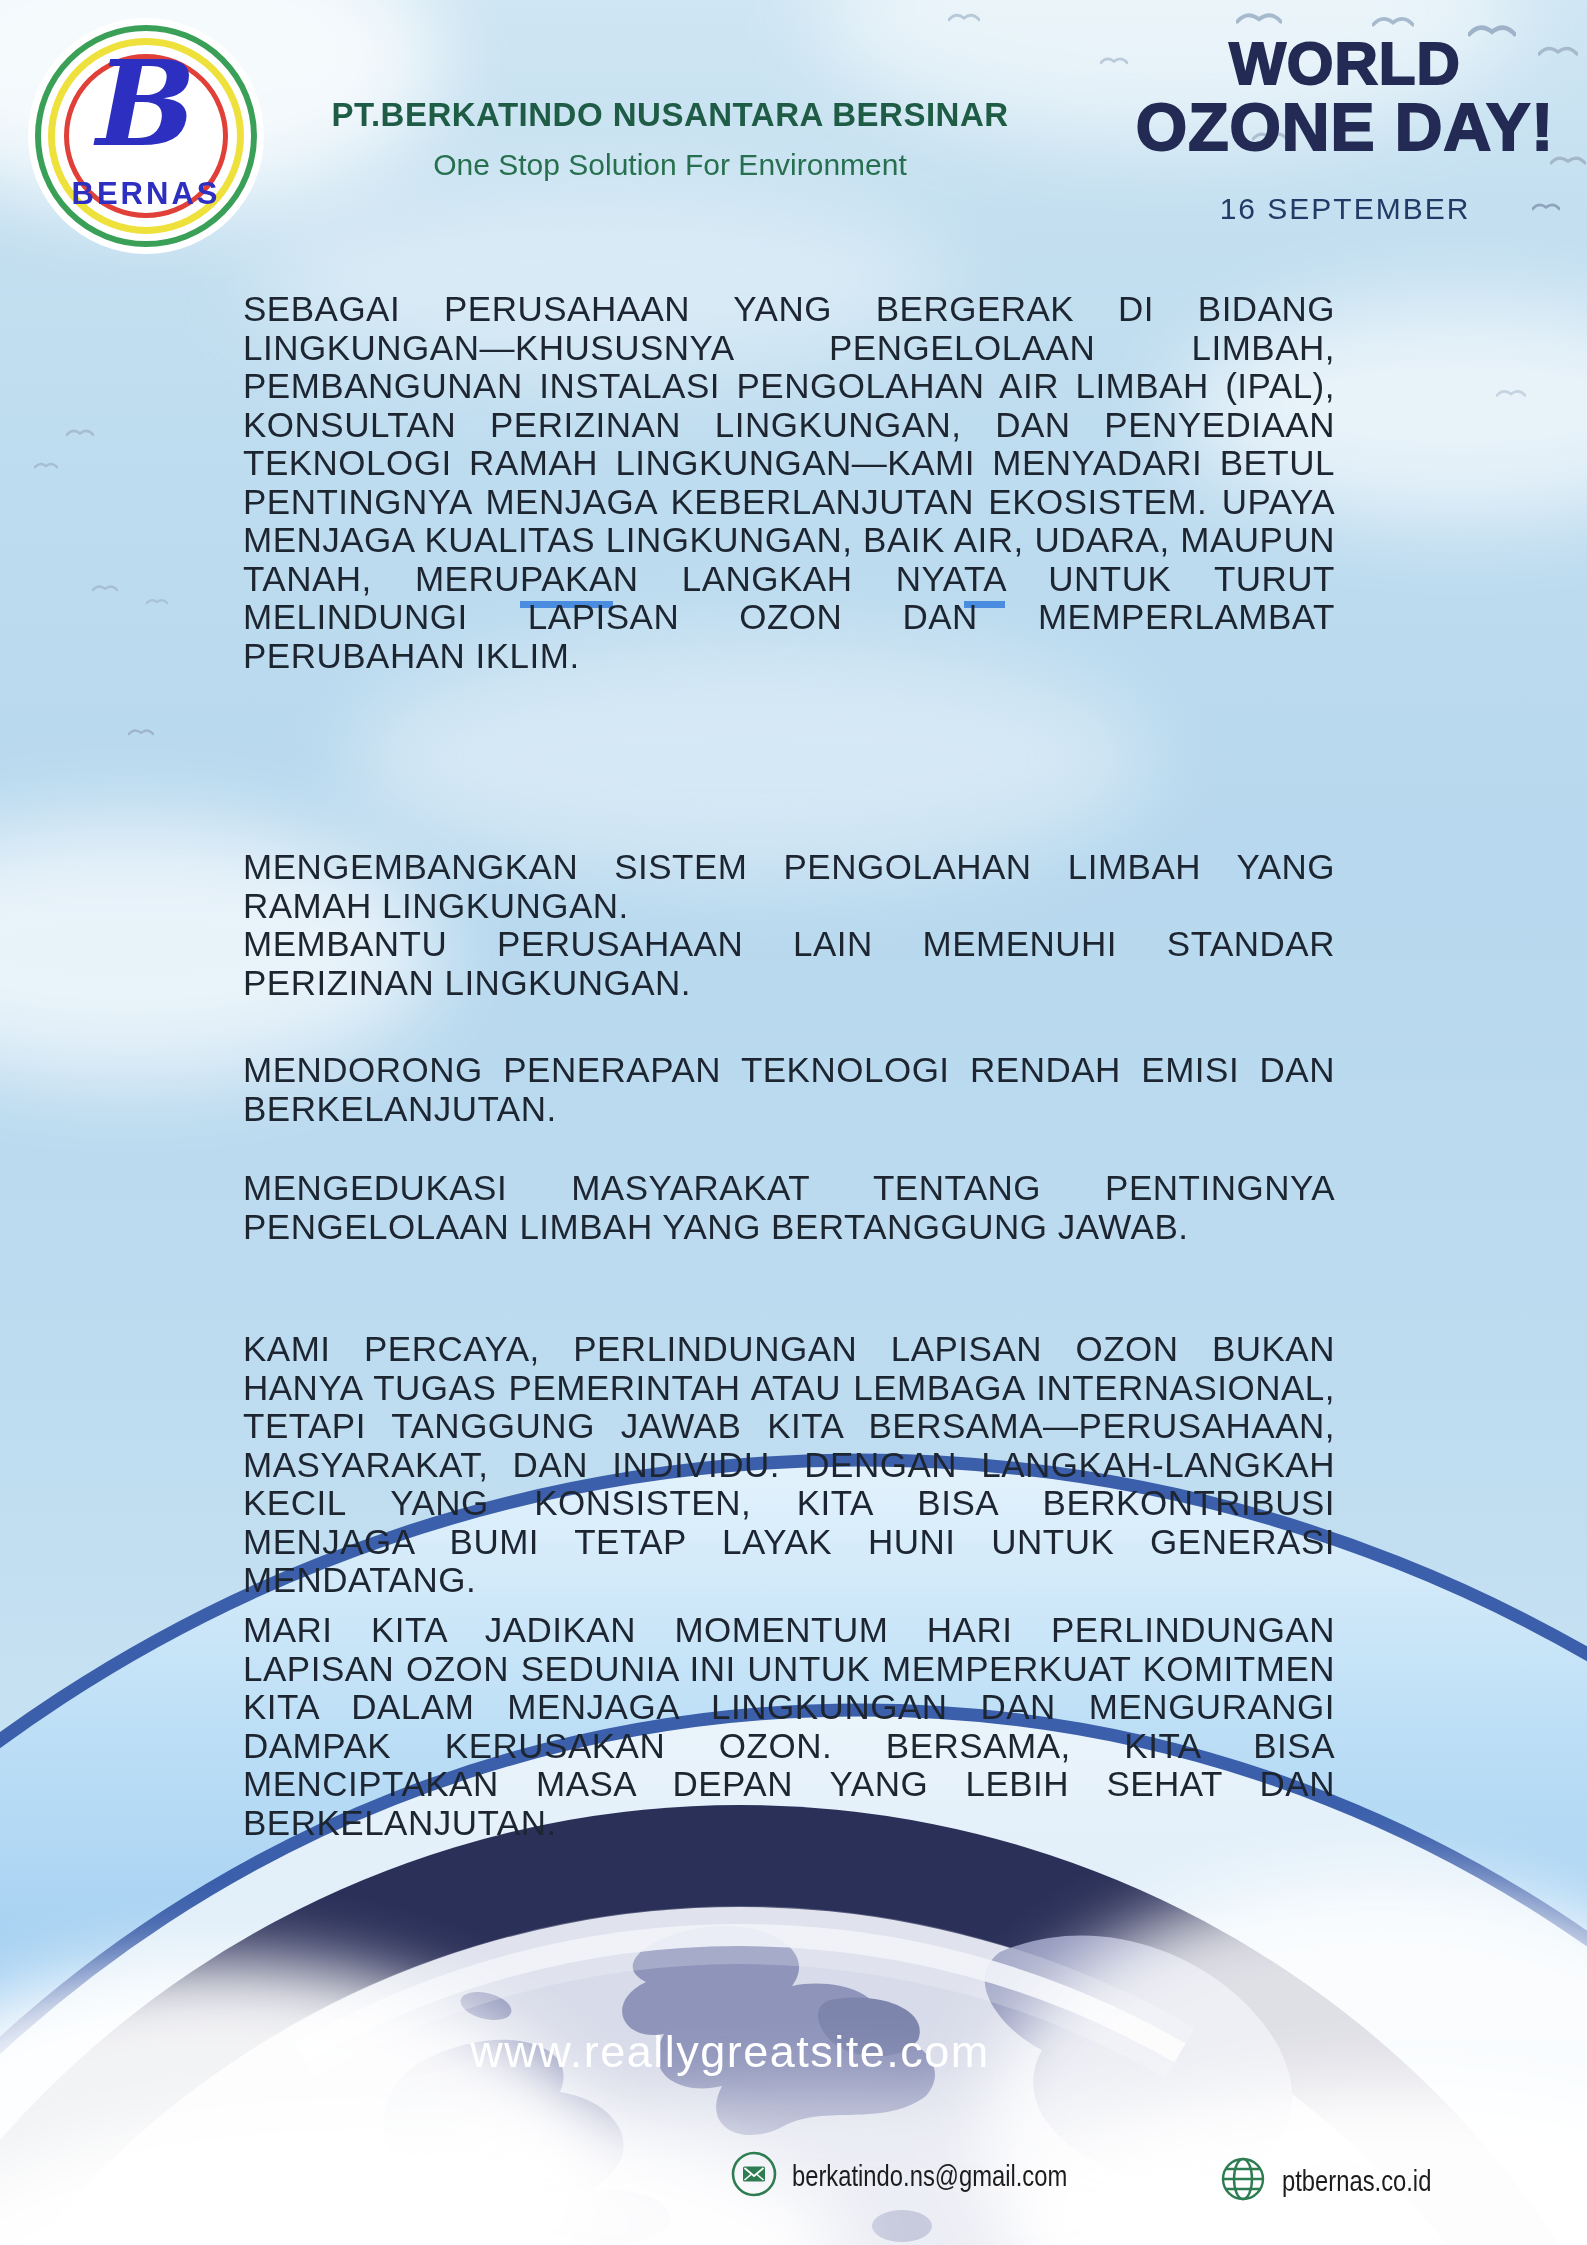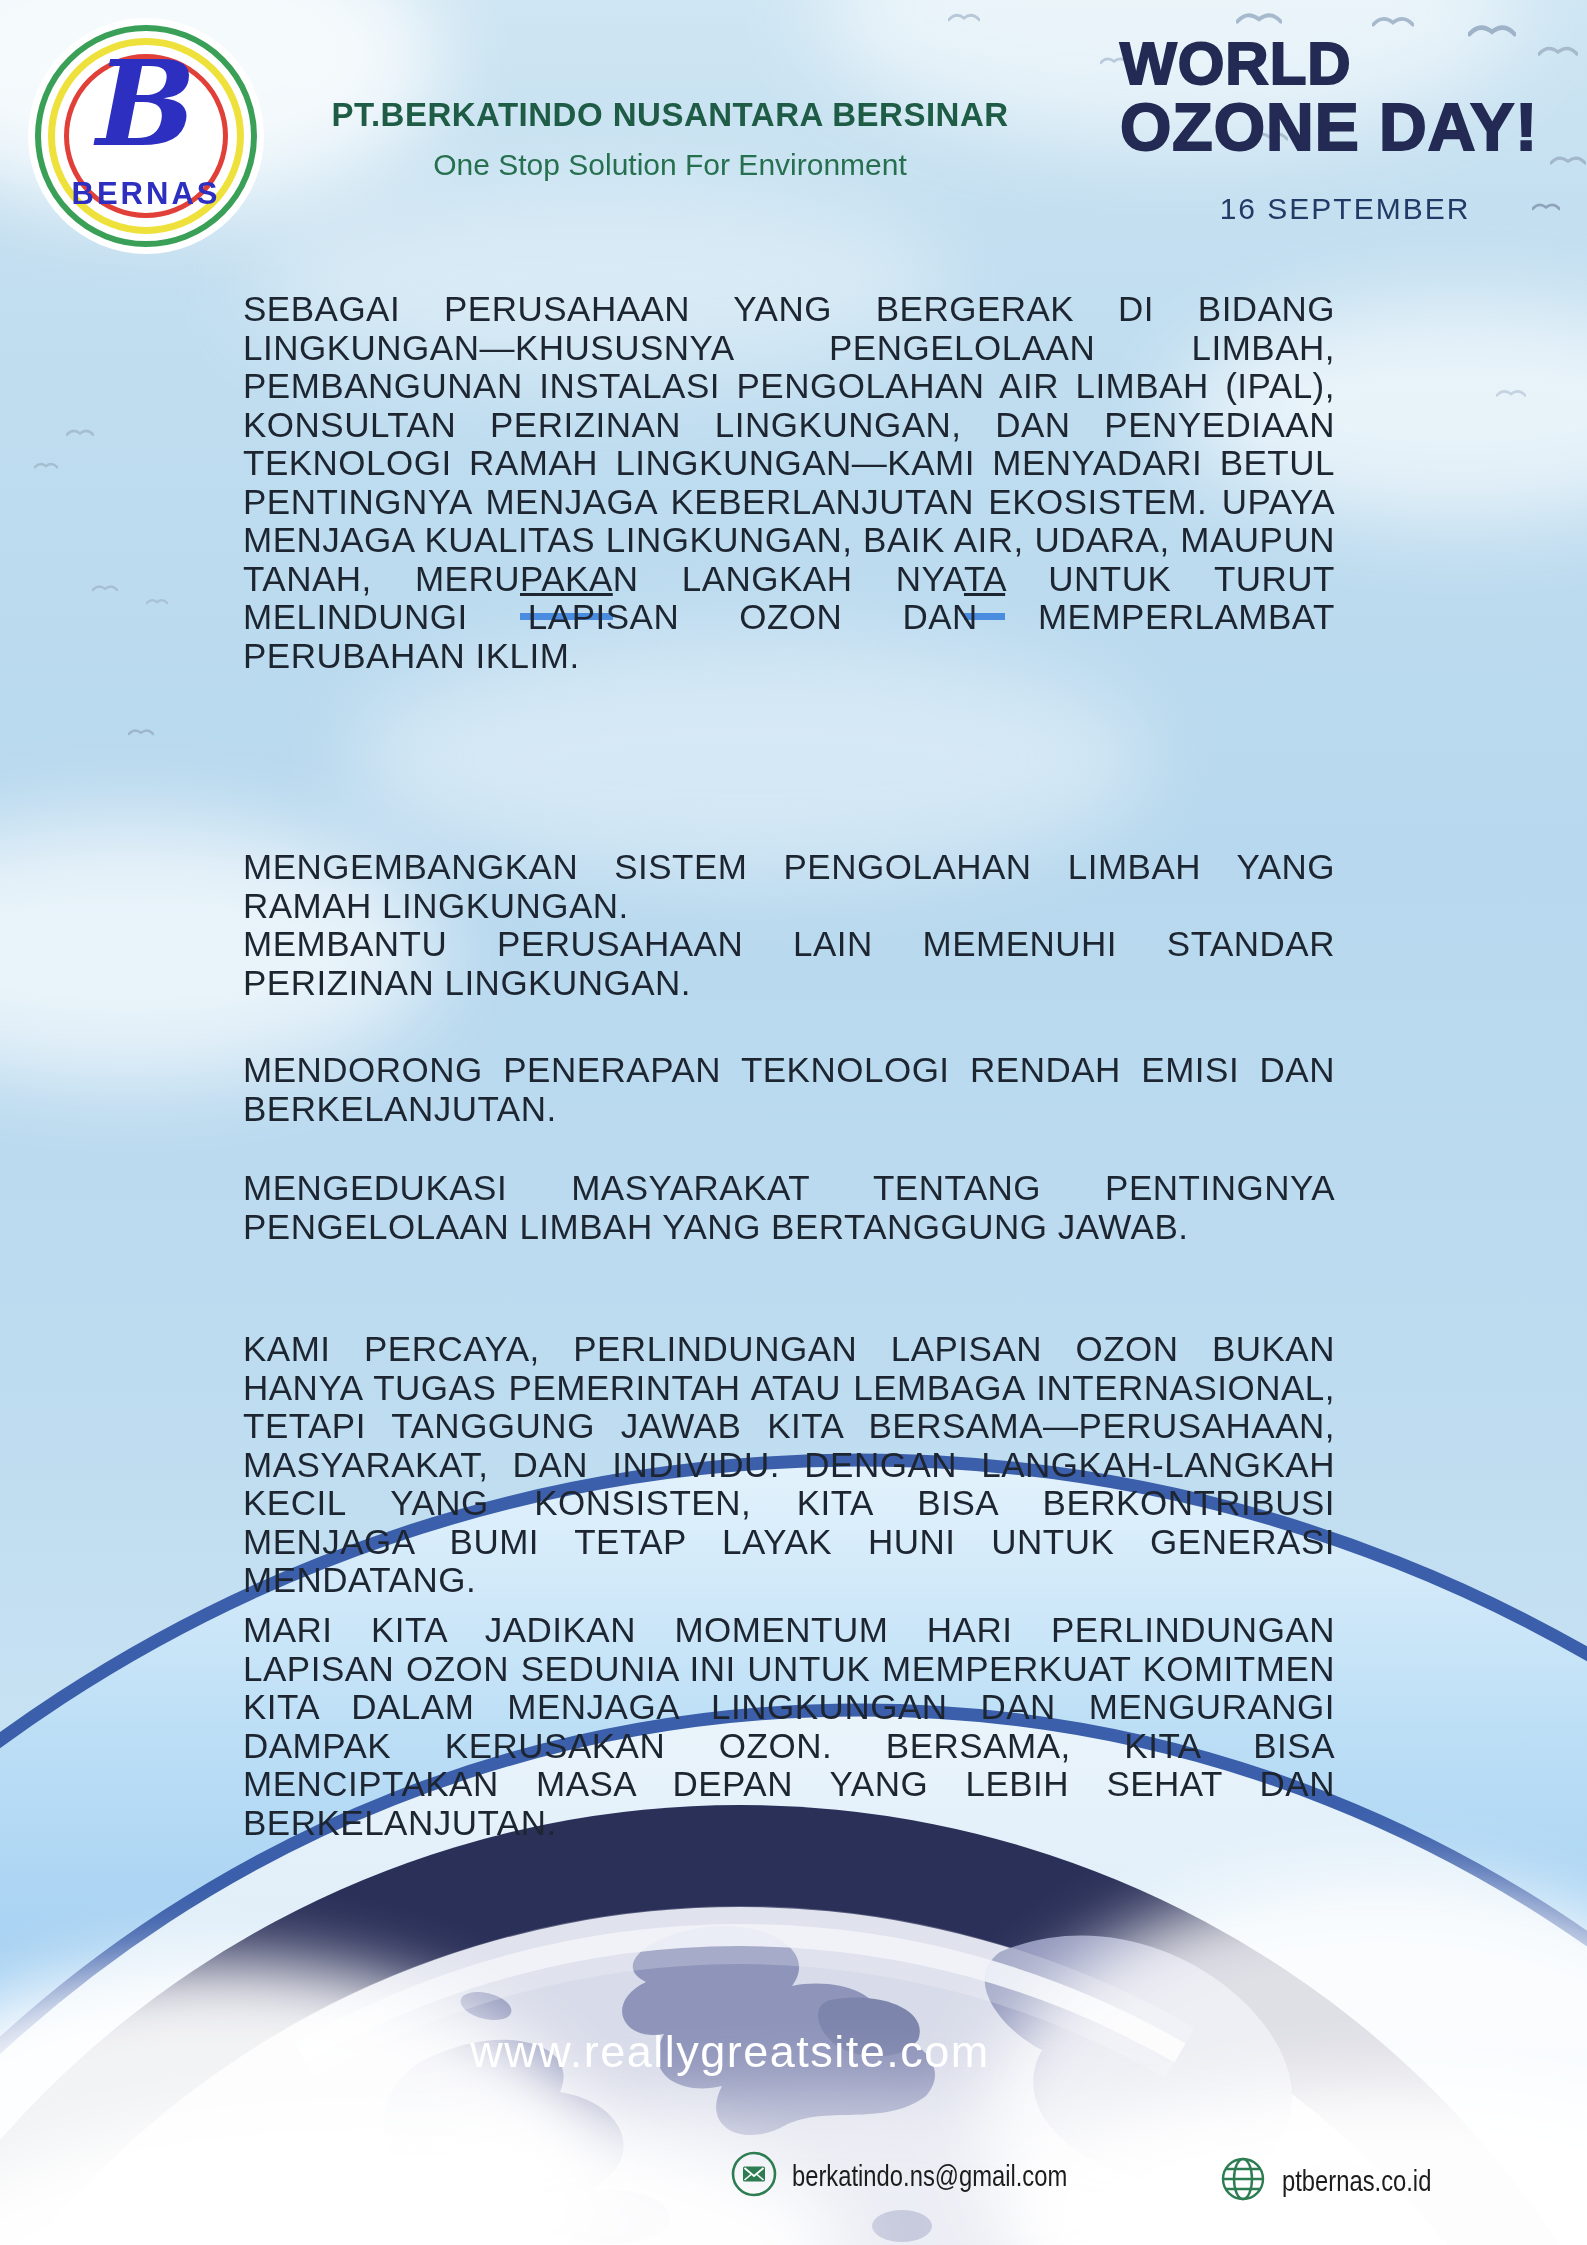--- a/index.html
+++ b/index.html
@@ -19,34 +19,34 @@
         font-family:"DejaVu Serif",serif;font-weight:bold;font-style:italic;
         font-size:118px;line-height:120px;color:#2d2fc0;}
   .logo-name{position:absolute;left:0;right:0;top:158px;text-align:center;
         font-weight:bold;font-size:31px;letter-spacing:3px;color:#2d2fc0;}
 
   .company{position:absolute;left:330px;top:96px;width:680px;text-align:center;
         color:#1e5c45;font-size:33px;font-weight:600;letter-spacing:.5px;}
   .tagline{position:absolute;left:330px;top:148px;width:680px;text-align:center;
         color:#27704f;font-size:30px;font-weight:400;}
 
-  .title{position:absolute;left:1120px;top:34px;width:450px;
+  .title{position:absolute;left:1120px;top:34px;width:450px;text-align:center;
         color:#232a54;font-weight:bold;line-height:1.0;-webkit-text-stroke:2px #232a54;}
   .title .t1{font-size:60px;letter-spacing:1px;}
   .title .t2{font-size:66px;letter-spacing:1px;}
   .date{position:absolute;left:1120px;top:192px;width:450px;text-align:center;
         color:#223a66;font-size:30px;letter-spacing:2px;}
 
   .bird{position:absolute;}
   .bird svg{display:block;}
 
   
   .para{position:absolute;left:243px;width:1092px;text-align:justify;
         color:#1d2531;font-size:35px;line-height:38.5px;letter-spacing:.5px;}
-  .u-mark{border-bottom:7px solid #4a8ce0;padding-bottom:15px;text-decoration:underline;}
+  .u-mark{border-bottom:7px solid #4a8ce0;padding-bottom:3px;}
 
   .bottom-svg{position:absolute;left:0;top:0;z-index:2;}
   .website{position:absolute;left:140px;top:2026px;width:1180px;text-align:center;z-index:4;
         color:#ffffff;font-size:45px;letter-spacing:1.5px;}
 
   .footer-item{position:absolute;z-index:6;display:flex;align-items:center;}
   .footer-text{color:#1c1c1c;font-size:29px;display:inline-block;transform:scaleX(.82);transform-origin:left center;white-space:nowrap;}
   .icon-wrap{margin-right:14px;flex:0 0 auto;display:block;}
 
   .z1{z-index:1;} .z3{z-index:3;} .z4{z-index:4;}

